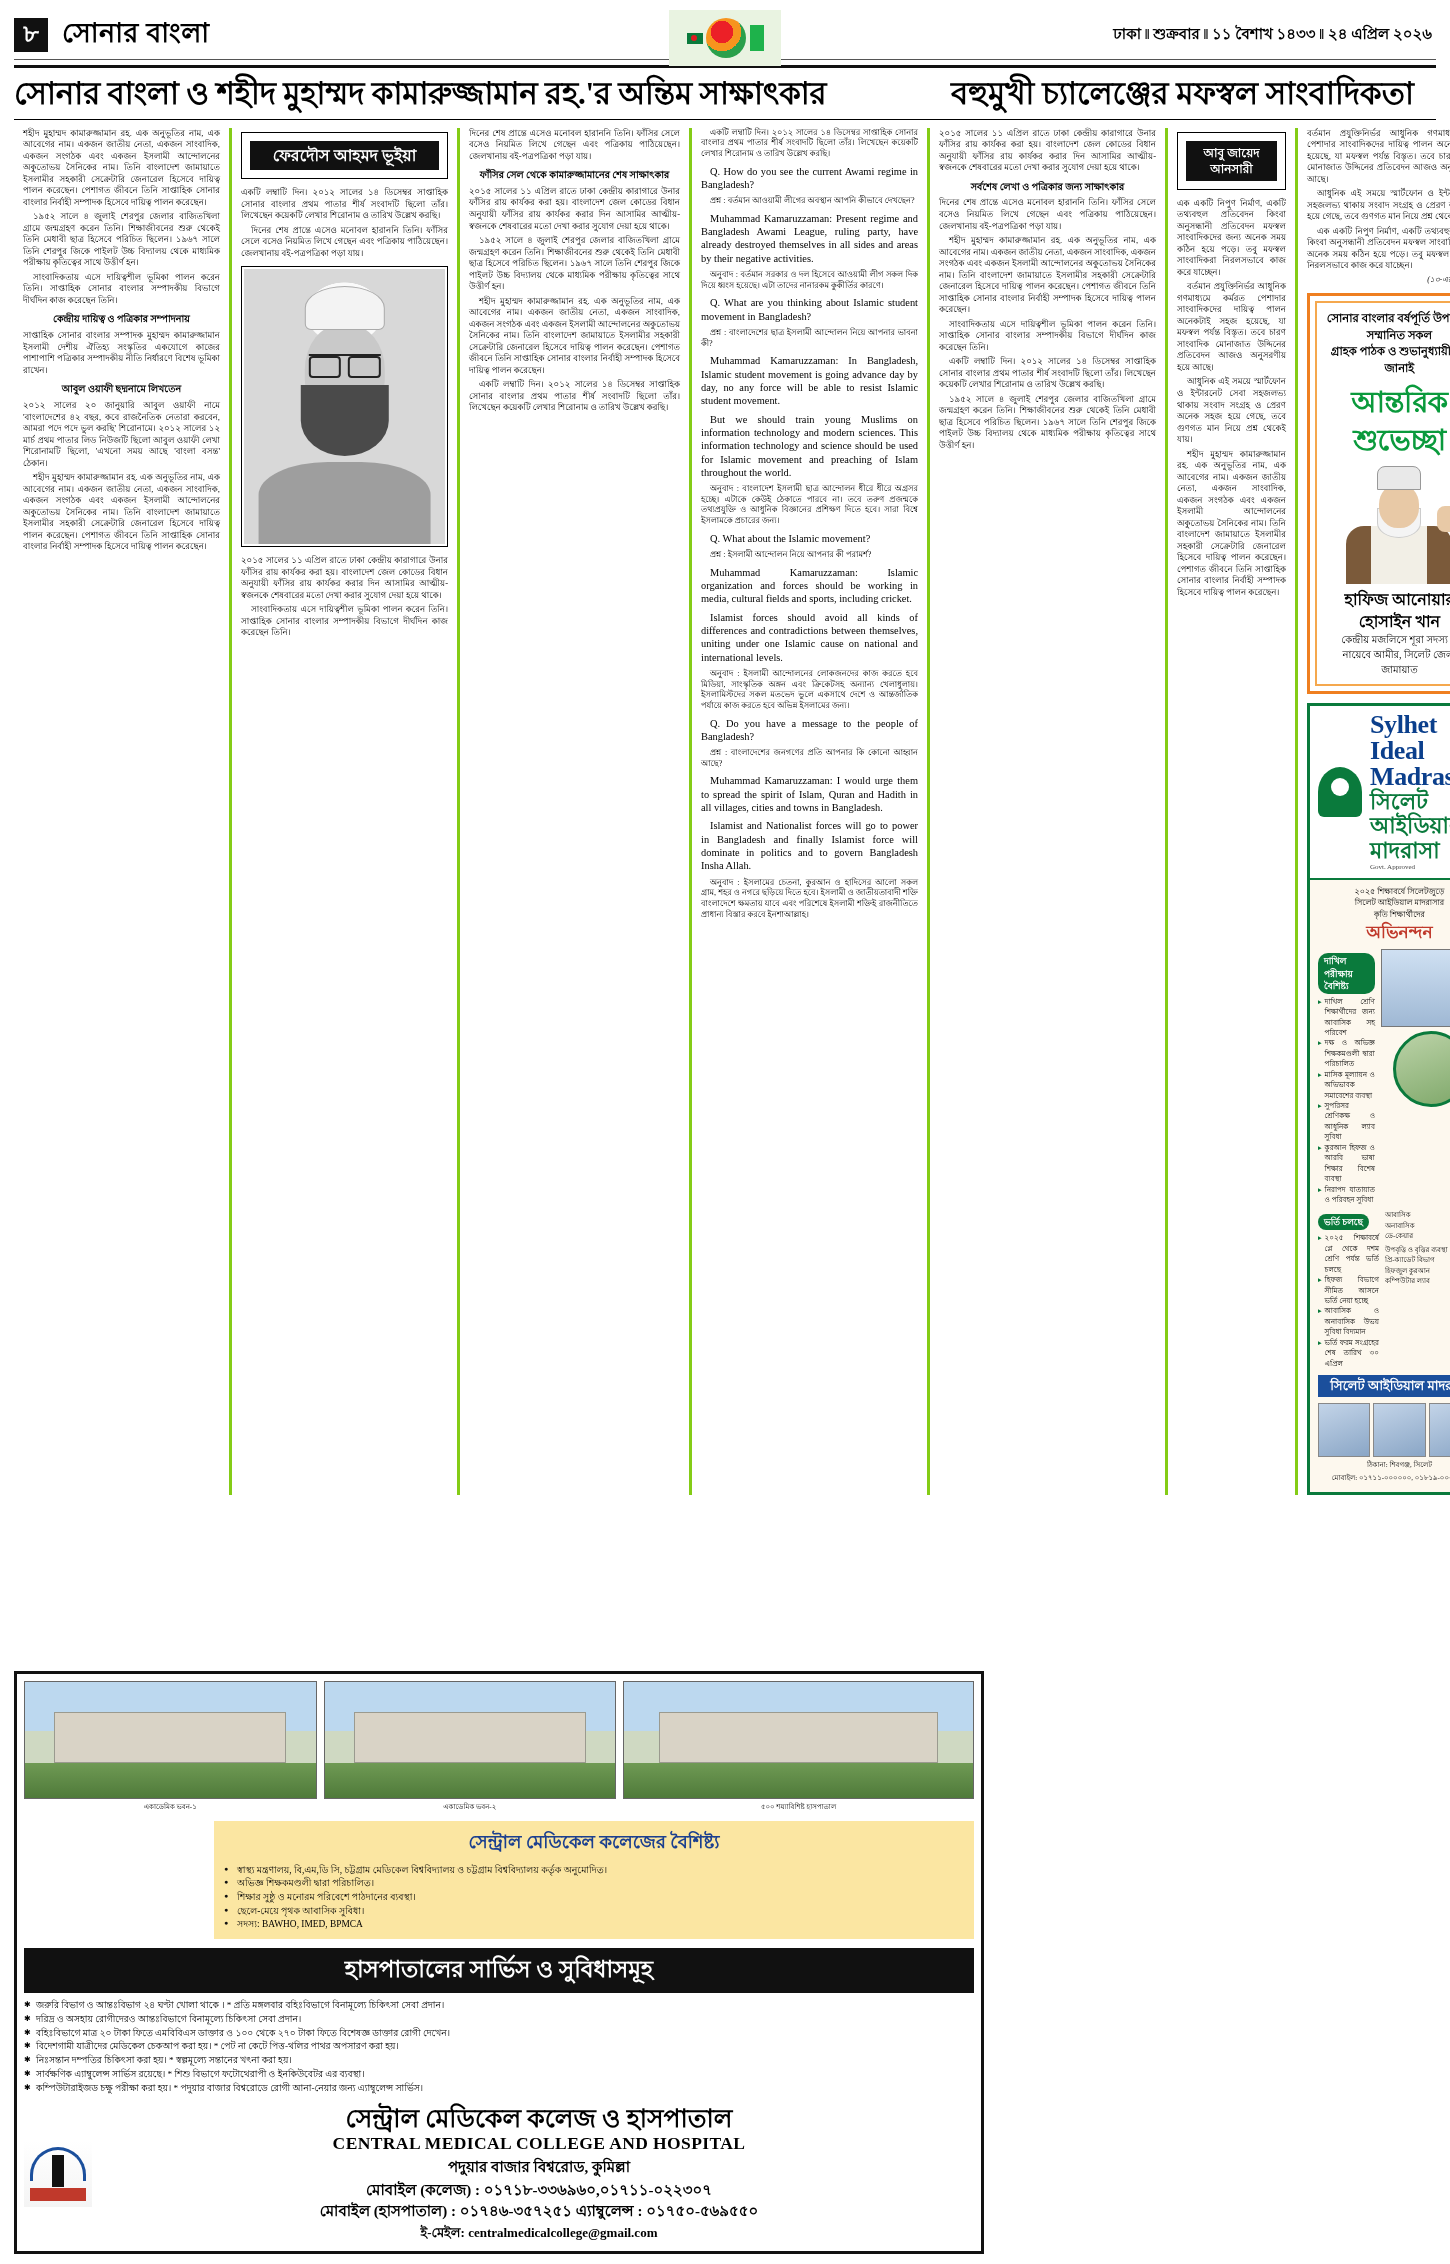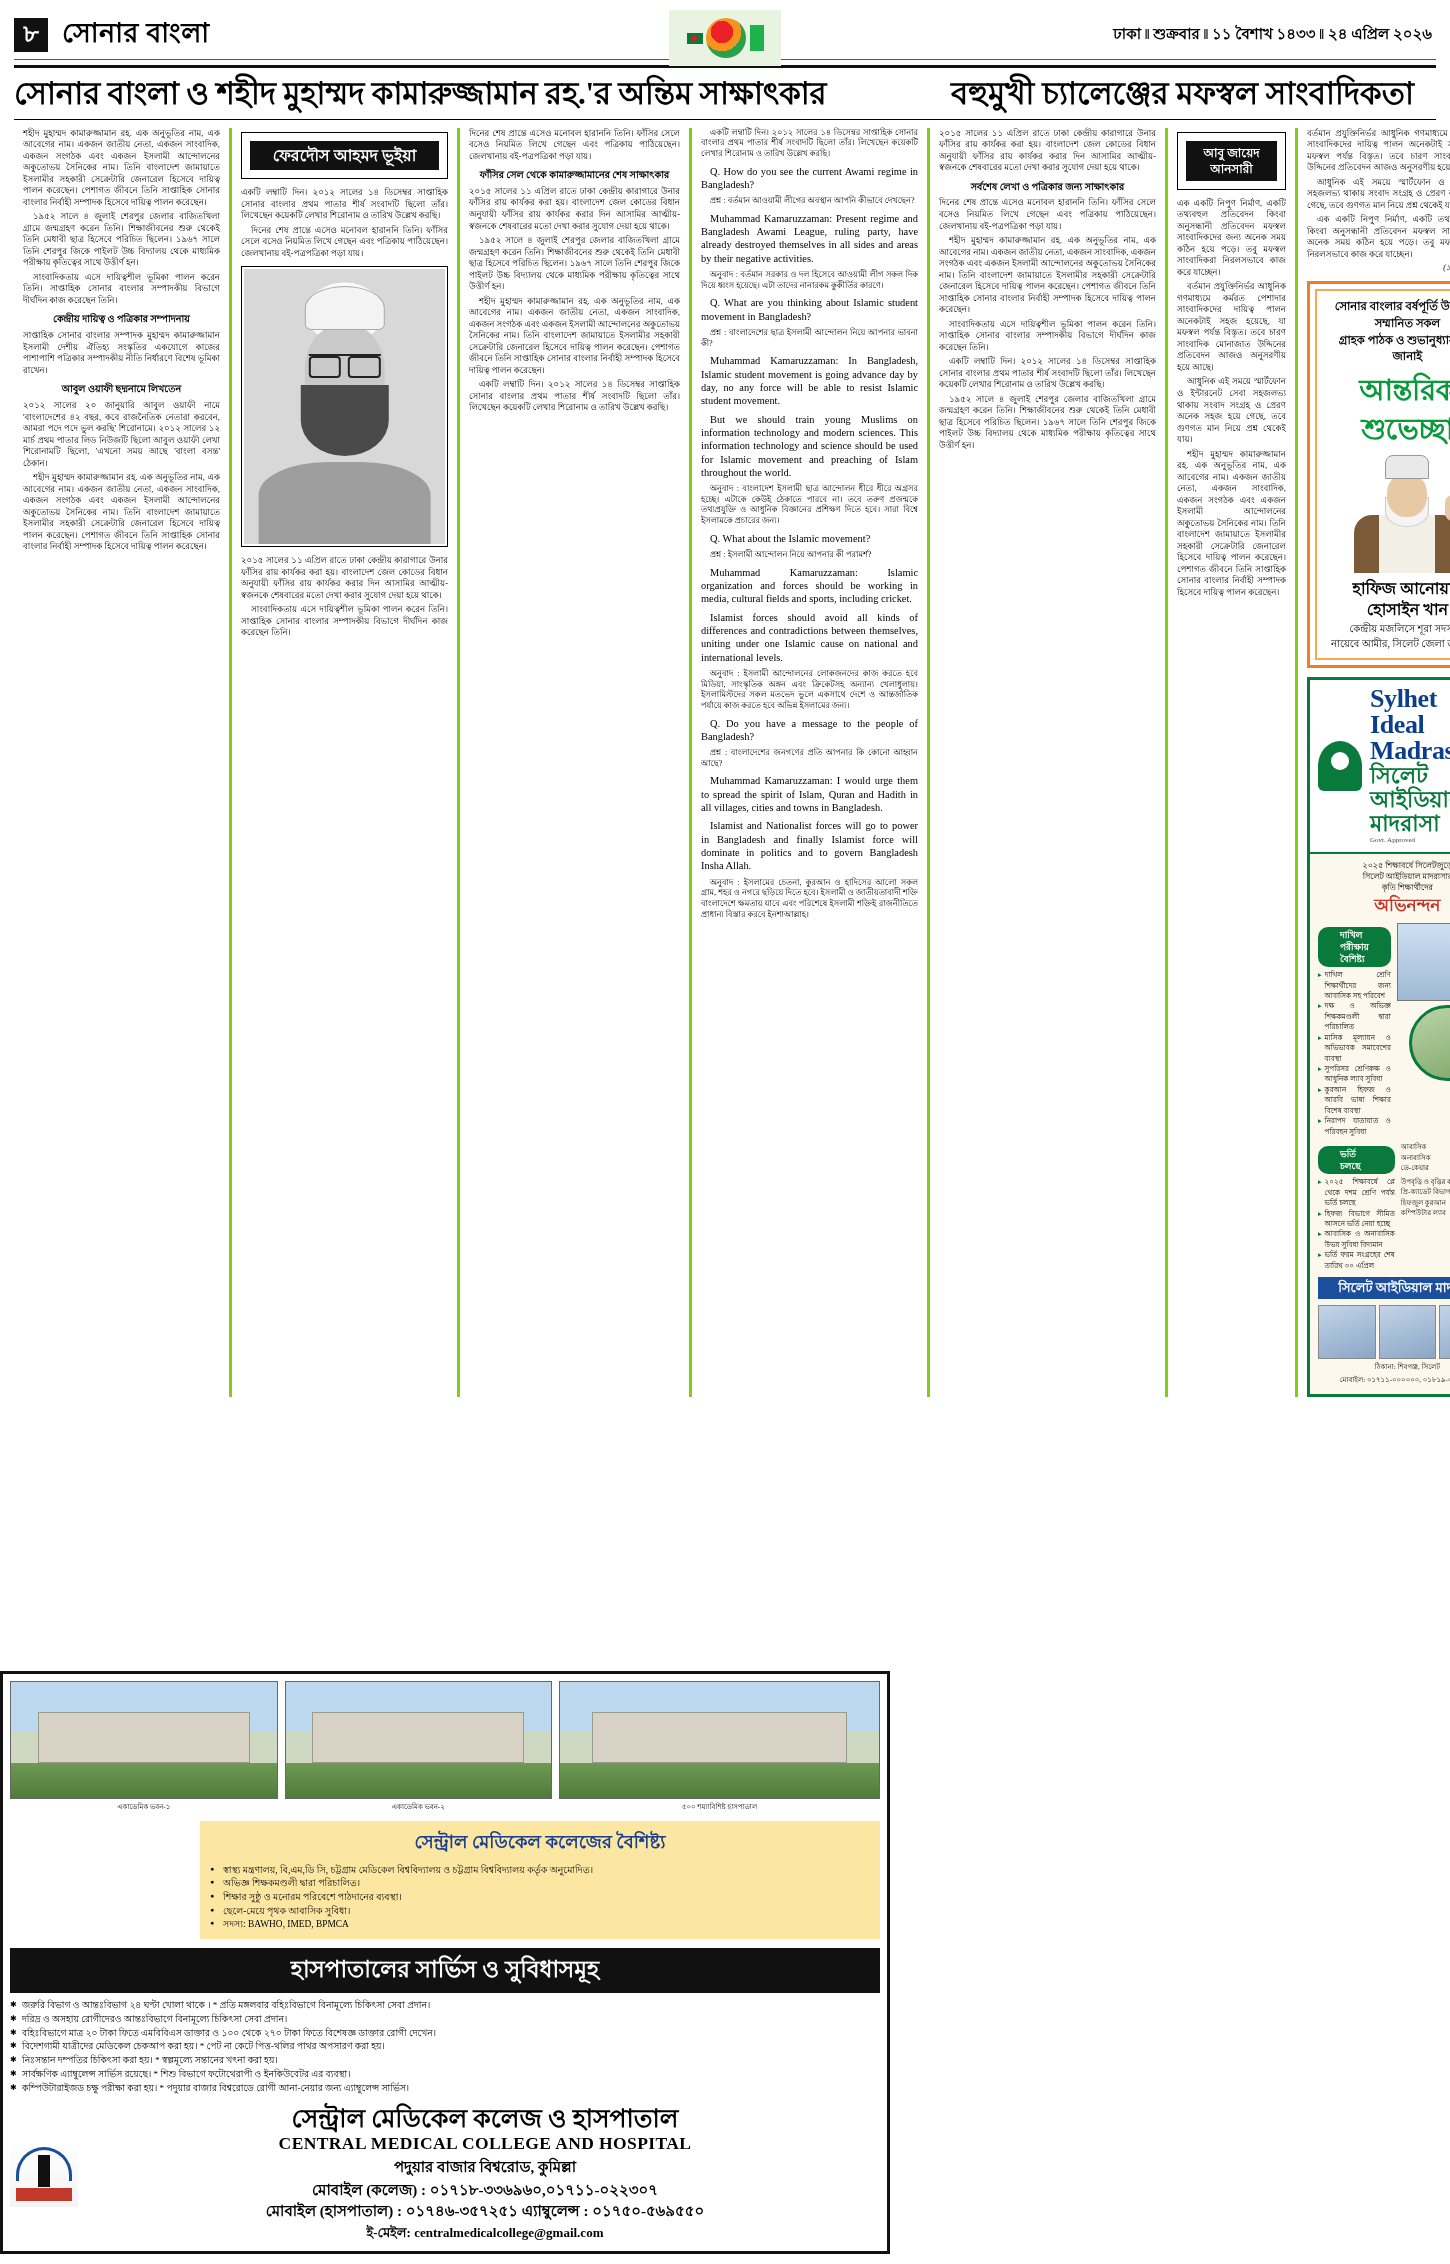--- a/index.html
+++ b/index.html
@@ -130,21 +130,21 @@
   .ad-madrasah { border:3px solid #0a7a3c; margin-top:9px; background:#fdf8ee; }
   .am-head { background:#fff; display:flex; align-items:center; gap:8px; padding:6px 8px; border-bottom:2px solid #0a7a3c;}
   .am-logo { width:44px;height:50px;background:#0a7a3c;border-radius:50% 50% 6px 6px;position:relative;flex:0 0 44px;}
   .am-logo:after{content:"";position:absolute;left:50%;top:11px;transform:translateX(-50%);width:18px;height:18px;border-radius:50%;background:#fff;}
   .am-title-en { font-size:26px; font-weight:bold; color:#0b3f8c; letter-spacing:-.4px; line-height:1; font-family:"Liberation Serif", serif;}
   .am-title-bn { font-size:22px; font-weight:bold; color:#0a7a3c; line-height:1.1; }
   .am-approved { font-size:7px; color:#444; }
   .am-body { padding:6px 8px 8px; }
   .am-greet { text-align:center; font-size:8px; line-height:1.4; }
   .am-abhi { text-align:center; font-size:17px; font-weight:bold; color:#c0392b; margin:2px 0 5px;}
-  .am-section { background:#0a7a3c; color:#fff; font-size:9px; font-weight:bold; padding:2px 22px; border-radius:10px; display:inline-block; margin:4px 0 3px;font-family:Liberation Serif, serif;}
+  .am-section { background:#0a7a3c; color:#fff; font-size:9px; font-weight:bold; padding:2px 6px; border-radius:10px; display:inline-block; margin:4px 0 3px;font-family:Liberation Serif, serif;}
   .am-li { font-size:7.2px; line-height:1.45; display:flex; gap:3px; }
   .am-li i { color:#0a7a3c; font-style:normal; }
   .am-photo-strip{display:flex;gap:3px;margin-top:6px;}
   .am-photo{flex:1;height:54px;background:linear-gradient(160deg,#c3d4e8,#8aa6c6);border:1px solid #888;}
   .am-building{width:96px;height:78px;background:linear-gradient(#cfe0f2,#9fb8d4);border:1px solid #777;position:relative;}
   .am-circ{width:76px;height:76px;border-radius:50%;background:linear-gradient(160deg,#bcd3a8,#7fa86a);border:3px solid #0a7a3c;}
   .am-sylhet-banner{background:#1b4f9c;color:#fff;text-align:center;font-size:13px;font-weight:bold;padding:2px;margin-top:6px;}
   .am-foot{font-size:7px;line-height:1.4;text-align:center;padding-top:4px;}
 
   
@@ -404,21 +404,21 @@
             <div class="am-photo"></div>
             <div class="am-photo"></div>
           </div>
           <div class="am-foot">ঠিকানা: শিবগঞ্জ, সিলেট</div>
           <div class="am-foot">মোবাইল: ০১৭১১-০০০০০০, ০১৮১৯-০০০০০০</div>
         </div>
       </div>
     </div>
   </div>
 
-  <div class="ad-cmc" style="position:absolute;left:0;bottom:10px;width:890px;">
+  <div class="ad-cmc" style="position:absolute;left:14px;bottom:10px;width:970px;">
     <div class="cmc-photos">
       <div style="flex:1;">
         <div class="cmc-photo">
             <div class="bld"></div>
             <div class="grn"></div>
           </div>
         <div class="cmc-cap">একাডেমিক ভবন-১</div>
       </div>
       <div style="flex:1;">
         <div class="cmc-photo">

